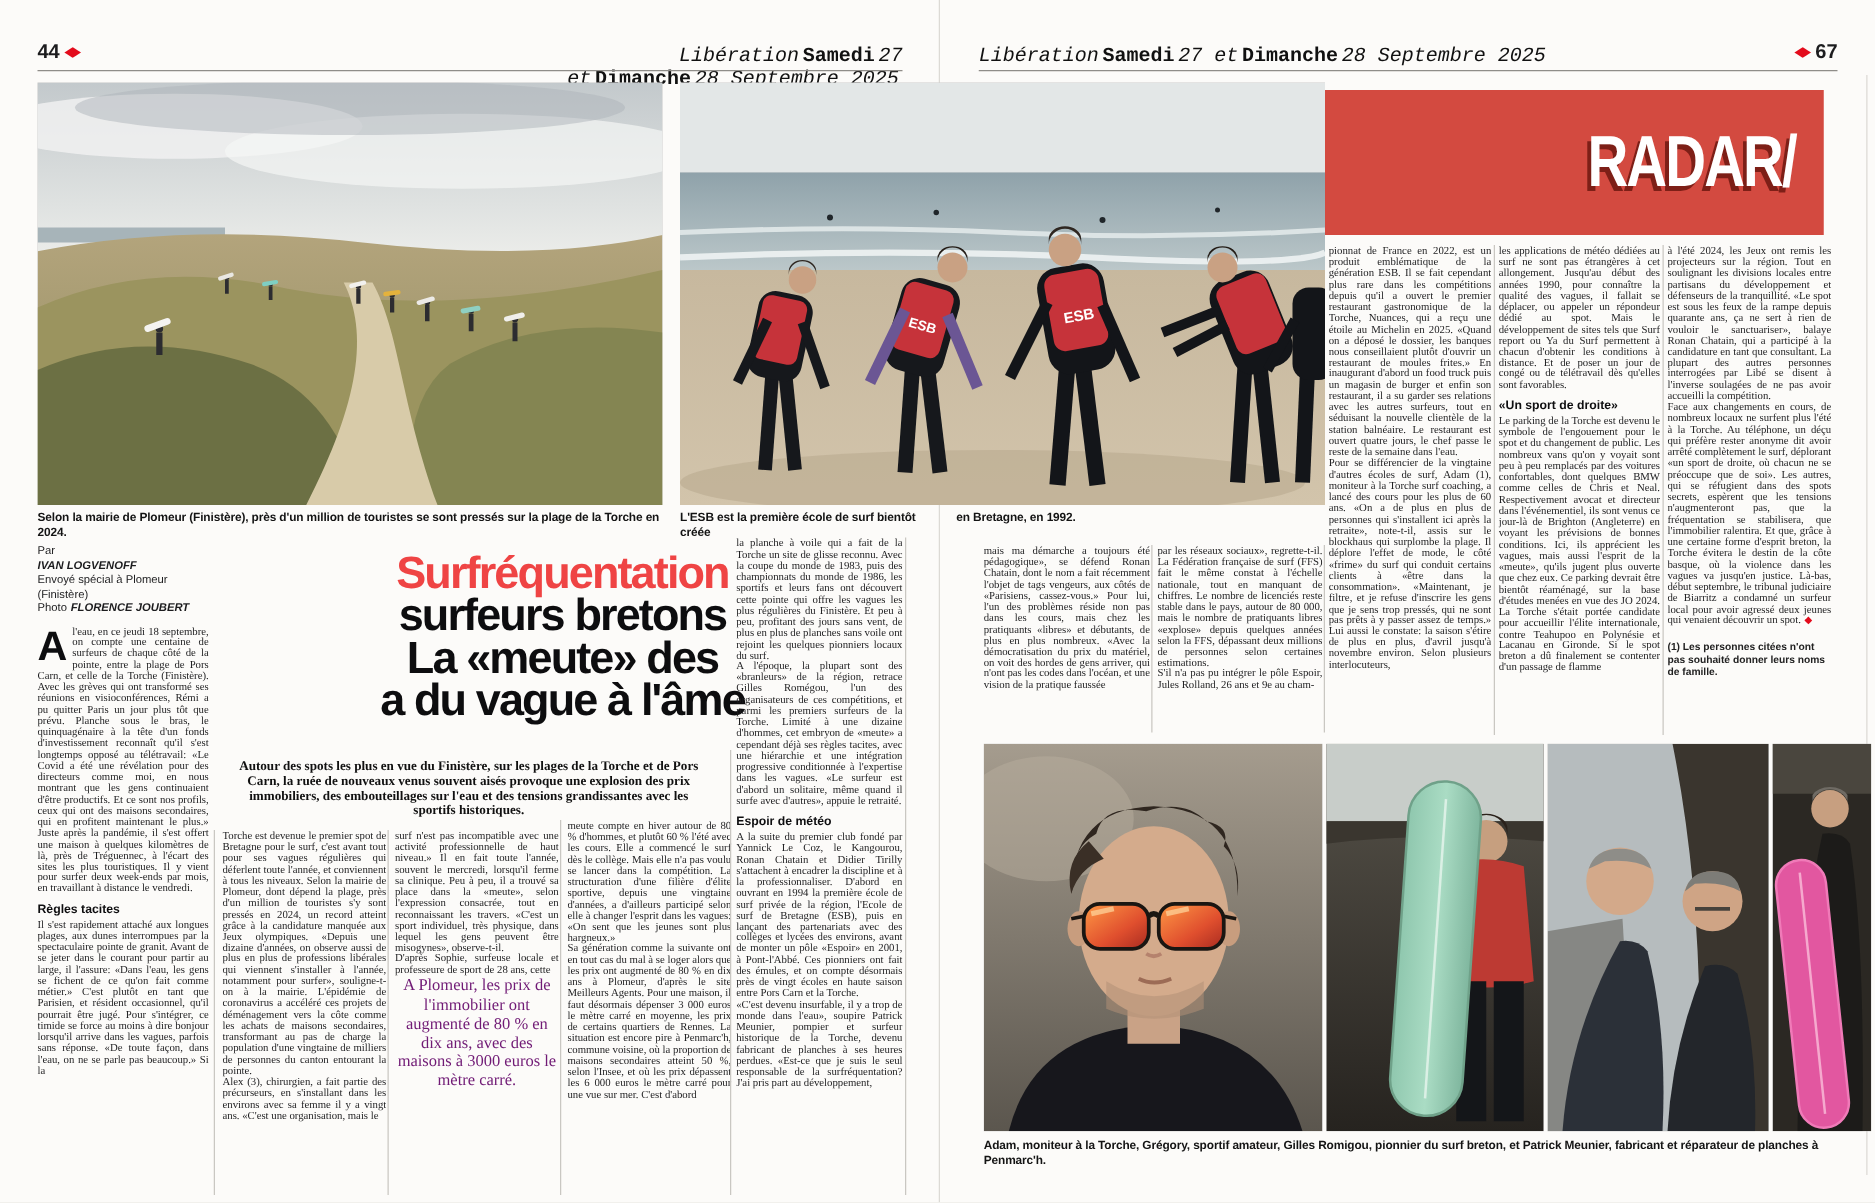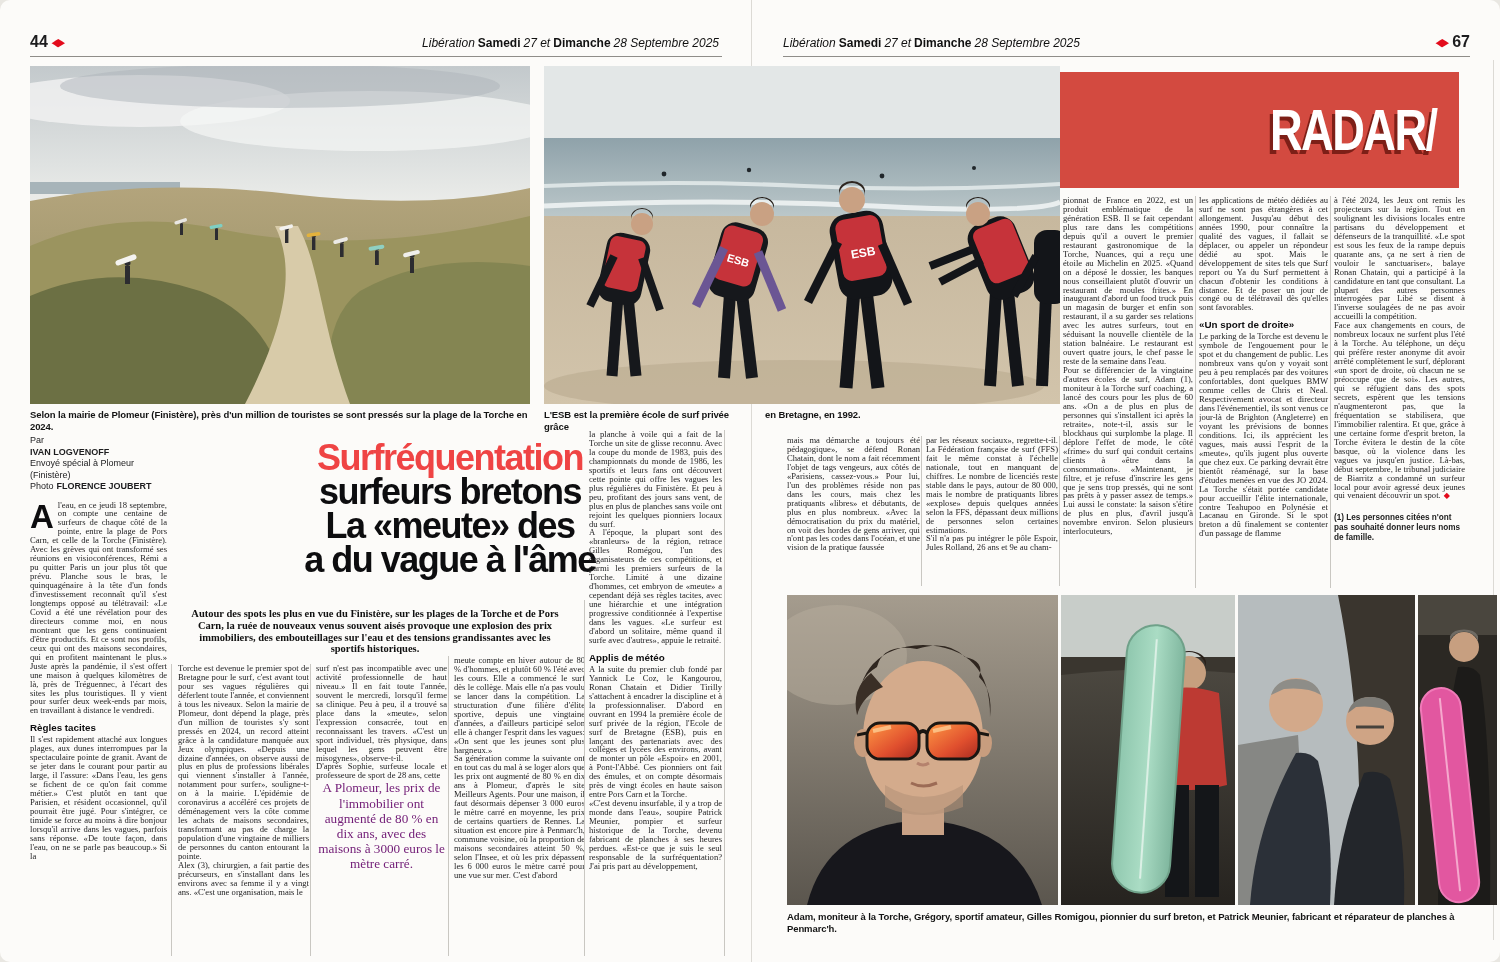--- a/index.html
+++ b/index.html
@@ -1,35 +1,35 @@
 <!DOCTYPE html>
 <html lang="fr"><head>
 <meta charset="utf-8">
 <style>
   html,body{margin:0;padding:0;background:#e9e7e2;}
   .spread{position:relative;width:1500px;height:962px;background:#fcfbf9;overflow:hidden;
-          font-family:"Liberation Sans",sans-serif;color:#1c1c1e;border-radius:10px;}
+          font-family:"Liberation Sans",sans-serif;color:#1c1c1e;}
   .abs{position:absolute;}
   
   .pnum{font:bold 16px/16px "Liberation Sans",sans-serif;}
   .diamond{color:#e30b1c;display:inline-block;transform:scaleX(1.6);font-size:11px;vertical-align:1px;margin:0 6px;}
-  .mast{font-family:Liberation Sans, sans-serif;font-size:12px;color:#111;}
+  .mast{font-family:Liberation Mono, monospace;font-size:16px;color:#111;}
   .mast .it{font-style:italic;}
   .mast .b{font-weight:bold;}
   .mast span{margin-right:3px;}
   .hrule{position:absolute;height:1px;background:#8f8d89;}
   .gutter{position:absolute;width:1px;background:#dcdad5;top:0;height:962px;}
   .colrule{position:absolute;width:1px;background:#c9c7c2;}
   
   figure{margin:0;position:absolute;overflow:hidden;background:#ccc;}
   figure svg{display:block;}
   .caption{position:absolute;font:bold 9.5px/12px "Liberation Sans",sans-serif;color:#141414;letter-spacing:-0.1px;}
   
   .byline{font:9px/11.5px "Liberation Sans",sans-serif;margin-bottom:8px;}
-  .byline .b{font-weight:bold;}
+  .byline .b{font-weight:bold;font-style:italic;}
   .byline .pp{margin-right:3px;}
   
   .headline{text-align:center;}
   .kicker{font:bold 36px/34px "Liberation Sans",sans-serif;letter-spacing:-1.5px;color:#ef4444;}
   .hl{font:bold 36px/34px "Liberation Sans",sans-serif;letter-spacing:-1.5px;color:#0d0d0f;}
   .standfirst{font:bold 10.5px/11.8px "Liberation Serif",serif;text-align:center;color:#111;}
   
   .col{position:absolute;overflow:hidden;}
   .blk{margin:0;}
   .blk.body{font:8.6px/8.95px "Liberation Serif",serif;text-align:justify;color:#1d1d1f;}
@@ -213,21 +213,21 @@
           <line x1="46" y1="90" x2="4" y2="112" stroke="#131519" stroke-width="8"></line>
       </g>
 
       <g transform="translate(492,120)">
         <line x1="6" y1="200" x2="10" y2="110" stroke="#131519" stroke-width="12"></line>
         <rect x="-2" y="44" width="34" height="74" rx="13" fill="#131519"></rect>
         <line x1="0" y1="70" x2="-22" y2="110" stroke="#131519" stroke-width="8"></line>
       </g>
     </svg>
   </figure>
-  <div class="caption" style="left:544px;top:409px;width:210px;">L'ESB est la première école de surf privée grâce</div>
+  <div class="caption" style="left:544px;top:409px;width:210px;">L'ESB est la première école de surf bientôt créée</div>
   <div class="caption" style="left:765px;top:409px;width:160px;">en Bretagne, en 1992.</div>
 
   <div class="col" style="left:30px;top:435px;width:137px;height:522px;">
     <div class="byline">
       <div>Par</div>
       <div class="b">IVAN LOGVENOFF</div>
       <div>Envoyé spécial à Plomeur</div>
       <div>(Finistère)</div>
       <div><span class="pp">Photo</span><span class="b">FLORENCE JOUBERT</span></div>
     </div>
@@ -263,21 +263,21 @@
   <div class="col" style="left:454px;top:656px;width:131px;height:302px;">
     <div>
         <p class="blk body">meute compte en hiver autour de 80 % d'hommes, et plutôt 60 % l'été avec les cours. Elle a commencé le surf dès le collège. Mais elle n'a pas voulu se lancer dans la compétition. La structuration d'une filière d'élite sportive, depuis une vingtaine d'années, a d'ailleurs participé selon elle à changer l'esprit dans les vagues: «On sent que les jeunes sont plus hargneux.»</p>
         <p class="blk body">Sa génération comme la suivante ont en tout cas du mal à se loger alors que les prix ont augmenté de 80 % en dix ans à Plomeur, d'après le site Meilleurs Agents. Pour une maison, il faut désormais dépenser 3 000 euros le mètre carré en moyenne, les prix de certains quartiers de Rennes. La situation est encore pire à Penmarc'h, commune voisine, où la proportion de maisons secondaires atteint 50 %, selon l'Insee, et où les prix dépassent les 6 000 euros le mètre carré pour une vue sur mer. C'est d'abord</p>
       </div>
   </div>
   <div class="col" style="left:589px;top:430px;width:133px;height:528px;">
     <div>
         <p class="blk body">la planche à voile qui a fait de la Torche un site de glisse reconnu. Avec la coupe du monde de 1983, puis des championnats du monde de 1986, les sportifs et leurs fans ont découvert cette pointe qui offre les vagues les plus régulières du Finistère. Et peu à peu, profitant des jours sans vent, de plus en plus de planches sans voile ont rejoint les quelques pionniers locaux du surf.</p>
         <p class="blk body">A l'époque, la plupart sont des «branleurs» de la région, retrace Gilles Romégou, l'un des organisateurs de ces compétitions, et parmi les premiers surfeurs de la Torche. Limité à une dizaine d'hommes, cet embryon de «meute» a cependant déjà ses règles tacites, avec une hiérarchie et une intégration progressive conditionnée à l'expertise dans les vagues. «Le surfeur est d'abord un solitaire, même quand il surfe avec d'autres», appuie le retraité.</p>
-        <p class="blk subhead">Applis de météo</p>
+        <p class="blk subhead">Espoir de météo</p>
         <p class="blk body">A la suite du premier club fondé par Yannick Le Coz, le Kangourou, Ronan Chatain et Didier Tirilly s'attachent à encadrer la discipline et à la professionnaliser. D'abord en ouvrant en 1994 la première école de surf privée de la région, l'Ecole de surf de Bretagne (ESB), puis en lançant des partenariats avec des collèges et lycées des environs, avant de monter un pôle «Espoir» en 2001, à Pont-l'Abbé. Ces pionniers ont fait des émules, et on compte désormais près de vingt écoles en haute saison entre Pors Carn et la Torche.</p>
         <p class="blk body">«C'est devenu insurfable, il y a trop de monde dans l'eau», soupire Patrick Meunier, pompier et surfeur historique de la Torche, devenu fabricant de planches à ses heures perdues. «Est-ce que je suis le seul responsable de la surfréquentation? J'ai pris part au développement,</p>
       </div>
   </div>
 
   <div class="col" style="left:787px;top:436px;width:133px;height:152px;">
     <div>
         <p class="blk body">mais ma démarche a toujours été pédagogique», se défend Ronan Chatain, dont le nom a fait récemment l'objet de tags vengeurs, aux côtés de «Parisiens, cassez-vous.» Pour lui, l'un des problèmes réside non pas dans les cours, mais chez les pratiquants «libres» et débutants, de plus en plus nombreux. «Avec la démocratisation du prix du matériel, on voit des hordes de gens arriver, qui n'ont pas les codes dans l'océan, et une vision de la pratique faussée</p>
       </div>
   </div>

